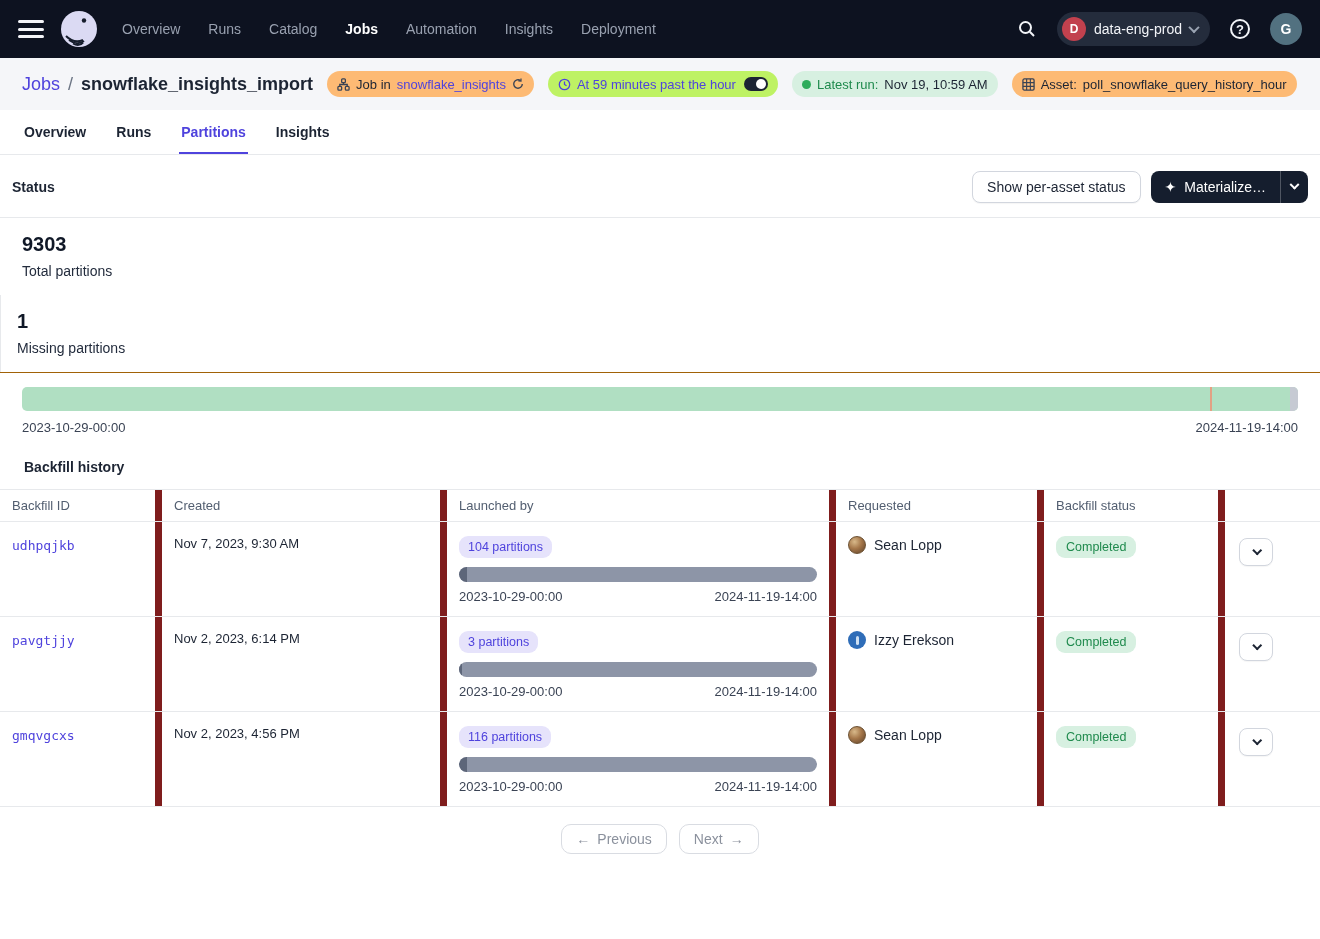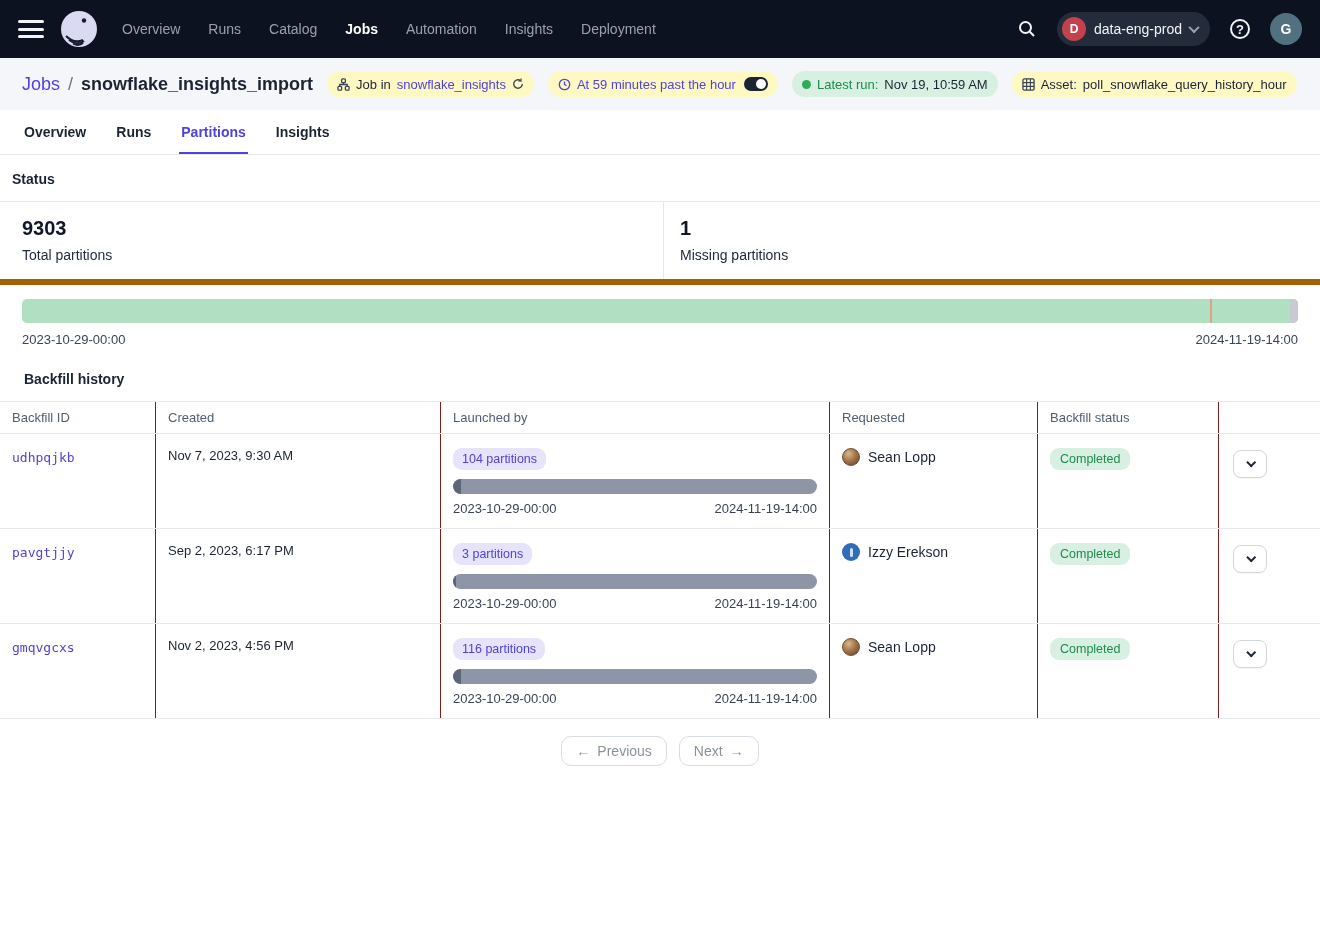--- a/index.html
+++ b/index.html
@@ -22,23 +22,23 @@
   .help-btn { color:#f2f4f8; border:2px solid #f2f4f8; width:20px; height:20px; border-radius:50%; font-size:13px; font-weight:bold; display:flex; align-items:center; justify-content:center; }
   .user-avatar { width:32px; height:32px; border-radius:50%; background:#527180; color:#fff; font-size:14px; font-weight:bold; display:flex; align-items:center; justify-content:center; cursor:pointer; }
 
   
   .crumbbar { height:52px; background:#f5f6f9; display:flex; align-items:center; padding:0 22px; gap:14px; }
   .crumb { font-size:18px; display:flex; align-items:center; gap:8px; white-space:nowrap; }
   .crumb a { color:#4f43dd; text-decoration:none; cursor:pointer; }
   .crumb .sep { color:#6b7484; }
   .crumb .title { font-weight:bold; color:#1c2433; }
   .pill { display:inline-flex; align-items:center; gap:6px; height:26px; border-radius:13px; padding:0 10px; font-size:13px; white-space:nowrap; }
-  .pill-gray { background:#fef9c3; color:#1c2433; }
+  .pill-gray { background:#fdba74; color:#1c2433; }
   .pill-gray a { color:#4f43dd; text-decoration:none; cursor:pointer; }
-  .pill-lav { background:#fef9c3; color:#4f43dd; cursor:default; }
+  .pill-lav { background:#bef264; color:#4f43dd; cursor:default; }
   .pill-green { background:#d7f0e1; color:#1f8a4d; }
   .pill-green b { color:#1c2433; font-weight:normal; }
   .toggle { width:24px; height:14px; border-radius:8px; background:#1c2434; position:relative; cursor:pointer; margin-left:2px; }
   .toggle::after { content:""; position:absolute; right:2px; top:2px; width:10px; height:10px; border-radius:50%; background:#fff; }
   .run-dot { width:9px; height:9px; border-radius:50%; background:#2eac5b; }
 
   
   .tabsrow { display:flex; gap:26px; padding:0 22px; border-bottom:1px solid #e7e9ec; background:#fff; }
   .tab { font-size:14px; font-weight:bold; color:#1c2433; padding:14px 2px 12px; border-bottom:2px solid transparent; cursor:pointer; }
   .tab.active { color:#4f43dd; border-bottom-color:#4f43dd; }
@@ -47,38 +47,38 @@
   .statusrow { display:flex; align-items:center; padding:16px 12px 14px; }
   .statusrow h2 { font-size:14px; font-weight:bold; }
   .statusrow .actions { margin-left:auto; display:flex; gap:10px; }
   .btn-outline { height:32px; background:#fff; border:1px solid #d2d6de; border-radius:8px; padding:0 14px; font-size:14px; color:#1c2433; cursor:pointer; font-family:inherit; box-shadow:0 1px 1px rgba(0,0,0,.04); }
   .split-btn { display:flex; height:32px; border-radius:8px; overflow:hidden; background:#151e2e; color:#fff; cursor:pointer; }
   .split-main { display:flex; align-items:center; gap:8px; padding:0 14px; font-size:14px; }
   .split-caret { display:flex; align-items:center; justify-content:center; width:28px; border-left:1px solid rgba(255,255,255,.25); }
   .split-caret .chev { border-color:#fff; transform:rotate(45deg) translate(-2px,-2px); width:7px; height:7px; }
   .sparkle { font-size:14px; line-height:1; }
 
-  .stats { display:flex; border-top:1px solid #e7e9ec; border-bottom:6px solid #a16207; }
+  .stats { display:flex; border-top:1px solid #e7e9ec; border-bottom:1px solid #a16207;flex-direction:column; }
   .stat { padding:15px 22px 16px; }
   .stat:first-child { width:663px; }
   .stat + .stat { border-left:1px solid #e7e9ec; padding-left:16px; }
   .stat .val { font-size:20px; font-weight:bold; color:#101827; }
   .stat .lbl { font-size:14px; margin-top:7px; color:#232c3d; }
 
   .range-wrap { padding:14px 22px 0; }
   .range-bar { position:relative; height:24px; border-radius:5px; background:#b0dfc2; overflow:hidden; }
   .miss-line { position:absolute; top:0; bottom:0; left:93.1%; width:2px; background:#e2a184; }
   .gray-cap { position:absolute; top:0; bottom:0; right:0; width:8px; background:#c6cad3; }
   .range-labels { display:flex; justify-content:space-between; font-size:13px; color:#3a4354; margin-top:9px; }
 
   
   .bf-heading { font-size:14px; font-weight:bold; padding:24px 24px 14px; }
   .btable { border-top:1px solid #e7e9ec; }
   .brow { display:grid; grid-template-columns:155px 285px 389px 208px 181px 1fr; border-bottom:1px solid #e7e9ec; }
-  .bcell { padding:12px; border-left:1px solid #7f1d1d; min-width:0; }
+  .bcell { padding:12px; border-left:7px solid #7f1d1d; min-width:0; }
   .bcell:first-child { border-left:none; }
   .bhead .bcell { padding-top:8px; padding-bottom:8px; font-size:13px; color:#525e70; }
   .bdata { min-height:86px; }
   .bdata .bcell { padding-top:14px; }
   .bf-id { font-family:"DejaVu Sans Mono", monospace; font-size:13px; color:#4f43dd; text-decoration:none; cursor:pointer; }
   .created { font-size:13px; }
   .count-badge { display:inline-block; background:#e6e3fb; color:#4f43dd; font-size:12.5px; border-radius:9px; padding:4px 9px; }
   .row-bar { position:relative; height:15px; border-radius:8px; background:#8d95a7; margin-top:9px; overflow:hidden; }
   .row-bar .seg { position:absolute; left:0; top:0; bottom:0; background:#5d6679; border-radius:8px 0 0 8px; }
   .row-dates { display:flex; justify-content:space-between; font-size:13px; color:#3a4354; margin-top:7px; }
@@ -184,20 +184,32 @@
 
 <div class="tabsrow">
   <div class="tab">Overview</div>
   <div class="tab">Runs</div>
   <div class="tab active">Partitions</div>
   <div class="tab">Insights</div>
 </div>
 
 <div class="statusrow">
   <h2>Status</h2>
+  <div class="actions">
+    <button class="btn-outline">Show per-asset status</button>
+    <div class="split-btn">
+      <div class="split-main">
+        <span class="sparkle">✦</span>
+        <span>Materialize…</span>
+      </div>
+      <div class="split-caret">
+          <span class="chev"></span>
+        </div>
+    </div>
+  </div>
 </div>
 
 <div class="stats">
   <div class="stat">
     <div class="val">9303</div>
     <div class="lbl">Total partitions</div>
   </div>
   <div class="stat">
     <div class="val">1</div>
     <div class="lbl">Missing partitions</div>
@@ -249,21 +261,21 @@
     <div class="bcell"><span class="status-badge">Completed</span></div>
     <div class="bcell">
         <button class="row-menu-btn">
           <span class="chev"></span>
         </button>
       </div>
   </div>
 
   <div class="brow bdata">
     <div class="bcell"><a class="bf-id">pavgtjjy</a></div>
-    <div class="bcell created">Sep 2, 2023, 6:17 PM</div>
+    <div class="bcell created">Nov 2, 2023, 6:14 PM</div>
     <div class="bcell">
       <span class="count-badge">3 partitions</span>
       <div class="row-bar">
           <div class="seg" style="width:3px"></div>
         </div>
       <div class="row-dates">
         <span>2023-10-29-00:00</span>
         <span>2024-11-19-14:00</span>
       </div>
     </div>

